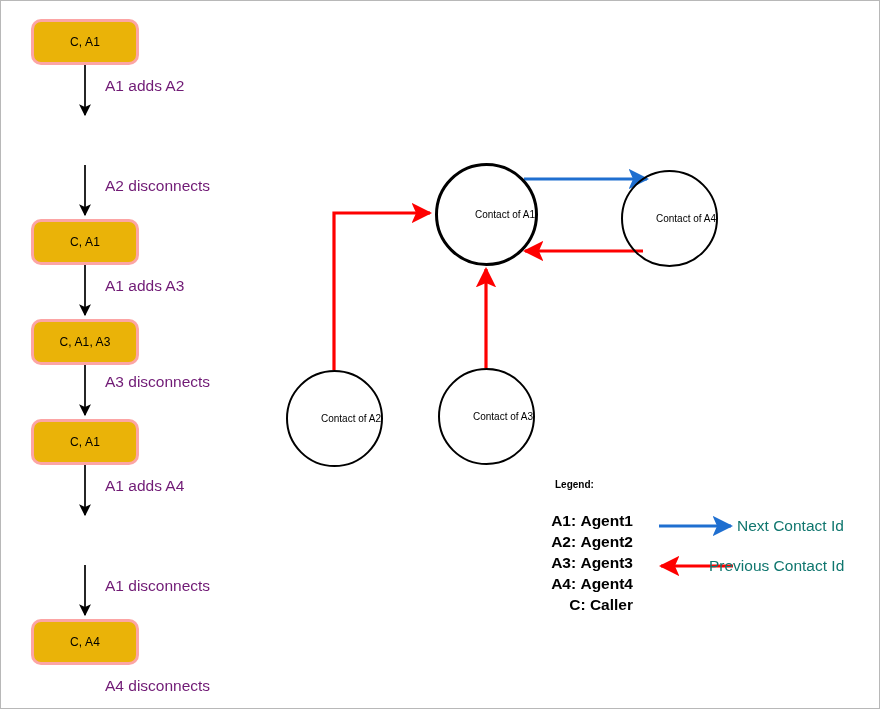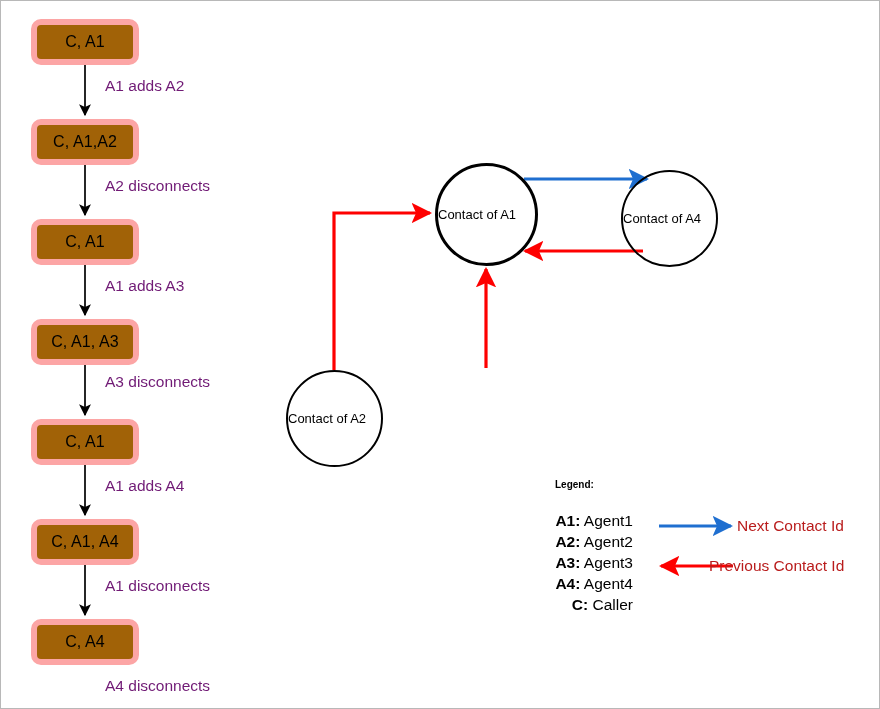--- a/index.html
+++ b/index.html
@@ -23,46 +23,46 @@
   #vector-layer {
     position: absolute;
     left: 0;
     top: 0;
     width: 880px;
     height: 709px;
   }
   .node-box {
     position: absolute;
     box-sizing: border-box;
-    border: 6px solid #fca5a5;
+    border: 3px solid #fca5a5;
     border-radius: 10px;
-    background: #a16207;
+    background: #eab308;
     display: flex;
     align-items: center;
     justify-content: center;
-    font-size: 16px;
+    font-size: 12px;
     color: #000000;
     letter-spacing: 0.1px;
   }
   .edge-label {
     position: absolute;
     font-size: 15.5px;
     color: #701a75;
     white-space: nowrap;
   }
   .circle-node {
     position: absolute;
     box-sizing: border-box;
     border: 2px solid #000000;
     border-radius: 50%;
     background: transparent;
     display: flex;
     align-items: center;
-    justify-content: flex-start;
-    font-size: 13px;
+    justify-content: flex-end;
+    font-size: 10px;
     color: #000000;
     white-space: nowrap;
   }
   .circle-node.emphasis {
     border-width: 3.5px;
   }
   .circle-label {
     pointer-events: none;
   }
   #legend {
@@ -87,26 +87,26 @@
     font-size: 15.5px;
     color: #000000;
     text-align: right;
     white-space: nowrap;
   }
   .legend-agent-row .key {
     font-weight: bold;
     margin-top: 8px;
   }
   .legend-agent-row .val {
-    font-weight: normal;
+    font-weight: bold;
   }
   .legend-arrow-label {
     position: absolute;
     font-size: 15.5px;
-    color: #b91c1c;
+    color: #0f766e;
     white-space: nowrap;
   }
 </style>
 </head>
 <body>
 
 <div id="canvas">
 
   <svg id="vector-layer" viewBox="0 0 880 709" width="880" height="709" xmlns="http://www.w3.org/2000/svg">
     <defs>
@@ -142,62 +142,59 @@
       <line x1="658" y1="525" x2="730" y2="525" stroke="#1f6fd0" stroke-width="3.2" marker-end="url(#arrow-blue)"></line>
       <line x1="732" y1="565" x2="660" y2="565" stroke="#fe0000" stroke-width="3.2" marker-end="url(#arrow-red)"></line>
     </g>
   </svg>
 
   <div class="node-box" style="left:30px; top:18px; width:108px; height:46px;">
     <span>C, A1</span>
   </div>
   <div class="edge-label" style="left:104px; top:76px;">A1 adds A2</div>
 
-  <div class="node-box" style="left:30px; top:118px; width:108px; height:46px;">
-    <span>C, A1,A2</span>
-  </div>
   <div class="edge-label" style="left:104px; top:176px;">A2 disconnects</div>
 
   <div class="node-box" style="left:30px; top:218px; width:108px; height:46px;">
     <span>C, A1</span>
   </div>
   <div class="edge-label" style="left:104px; top:276px;">A1 adds A3</div>
 
   <div class="node-box" style="left:30px; top:318px; width:108px; height:46px;">
     <span>C, A1, A3</span>
   </div>
   <div class="edge-label" style="left:104px; top:372px;">A3 disconnects</div>
 
   <div class="node-box" style="left:30px; top:418px; width:108px; height:46px;">
     <span>C, A1</span>
   </div>
   <div class="edge-label" style="left:104px; top:476px;">A1 adds A4</div>
 
-  <div class="node-box" style="left:30px; top:518px; width:108px; height:46px;">
-    <span>C, A1, A4</span>
-  </div>
   <div class="edge-label" style="left:104px; top:576px;">A1 disconnects</div>
 
   <div class="node-box" style="left:30px; top:618px; width:108px; height:46px;">
     <span>C, A4</span>
   </div>
   <div class="edge-label" style="left:104px; top:676px;">A4 disconnects</div>
 
   <div class="circle-node emphasis" style="left:434px; top:162px; width:103px; height:103px;">
     <span class="circle-label">Contact of A1</span>
   </div>
 
   <div class="circle-node" style="left:620px; top:169px; width:97px; height:97px;">
     <span class="circle-label">Contact of A4</span>
   </div>
 
   <div class="circle-node" style="left:285px; top:369px; width:97px; height:97px;">
     <span class="circle-label">Contact of A2</span>
   </div>
 
+  <div class="circle-node" style="left:437px; top:367px; width:97px; height:97px;">
+    <span class="circle-label">Contact of A3</span>
+  </div>
 
   <div id="legend">
     <div id="legend-title">Legend:</div>
 
     <div class="legend-agent-row" style="top:33px;">
       <span class="key">A1:</span>
       <span class="val">Agent1</span>
     </div>
     <div class="legend-agent-row" style="top:54px;">
       <span class="key">A2:</span>

